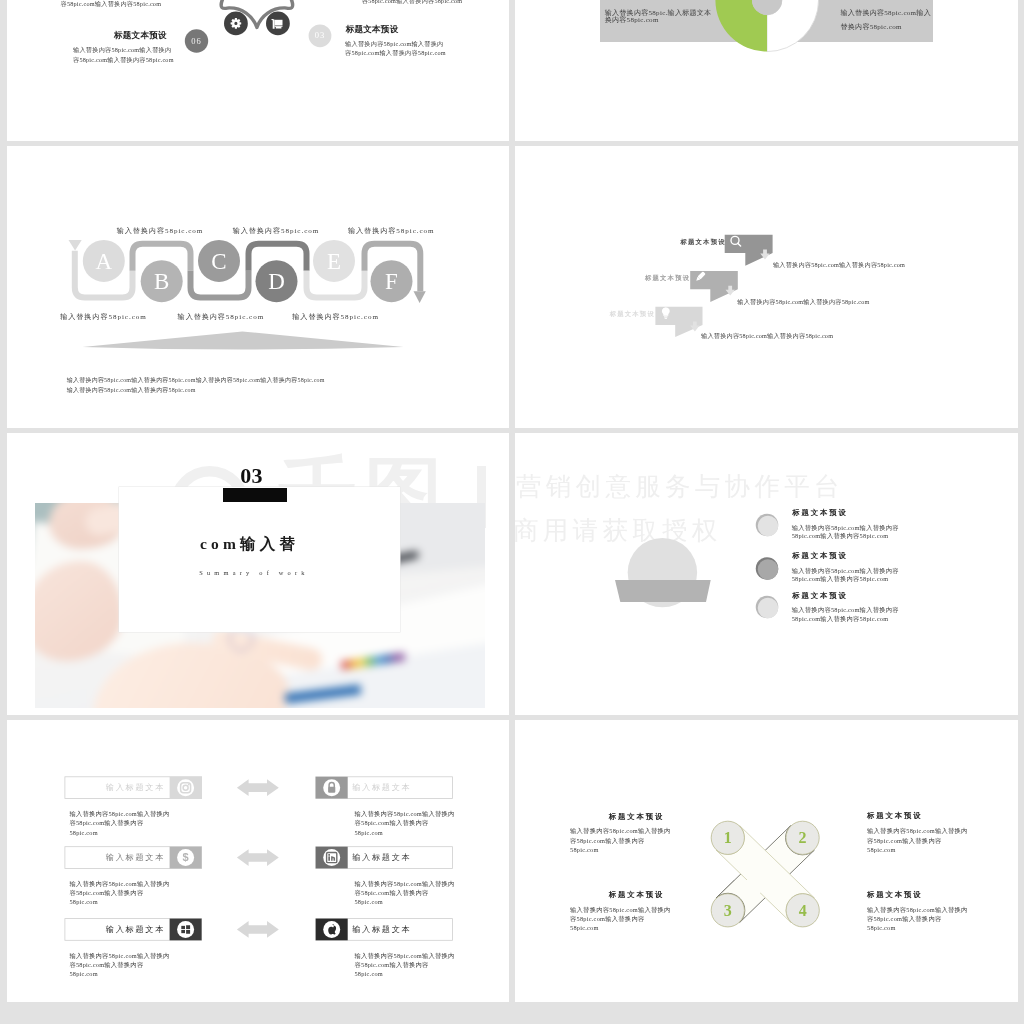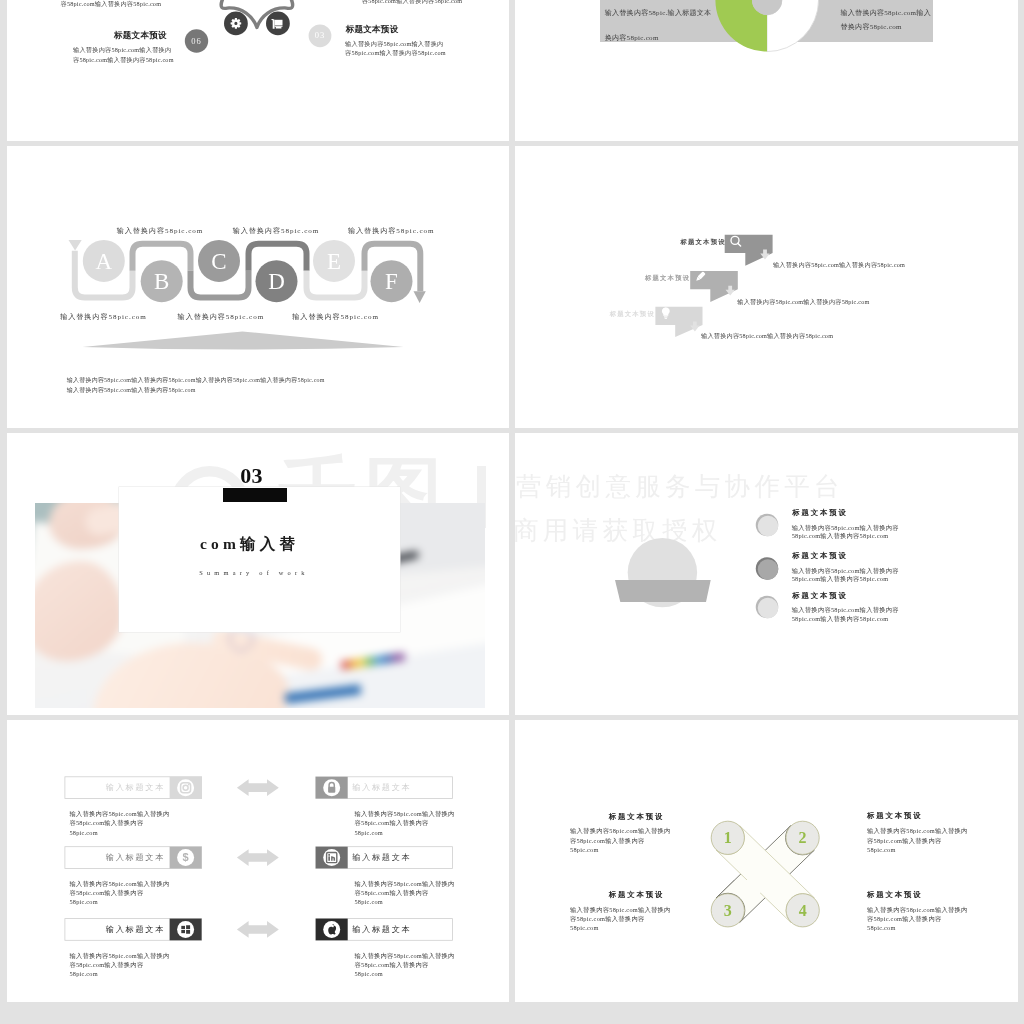--- a/index.html
+++ b/index.html
@@ -47,21 +47,21 @@
 <div class="ab bd" style="left:338.6px;top:190.2px;font-size:6.2px;letter-spacing:.22px">容58pic.com输入替换内容58pic.com</div>
 </div>
 <div class="slide c2 r0">
 <div class="ab" style="left:85.1px;top:0;width:333px;height:182.7px;background:#cacaca"></div>
 <svg class="ab" style="left:0;top:0" width="502" height="282">
 <path d="M 252.0 89.4 A 51.6 51.6 0 0 1 252.0 192.6 L 252.0 156.0 A 15.0 15.0 0 0 0 252.0 126.0 Z" fill="#ffffff" stroke="#d8d8d8" stroke-width="0.8"></path>
 <path d="M 200.4 141.0 A 51.6 51.6 0 0 0 252.0 192.6 L 252.0 156.0 A 15.0 15.0 0 0 1 237.0 141.0 Z" fill="#a0ca52"></path>
 <circle cx="252.0" cy="141.0" r="15.0" fill="#c8c8c8"></circle>
 </svg>
 <div class="ab bd" style="left:89.7px;top:149.2px;font-size:7px;letter-spacing:.3px">输入替换内容58pic.输入标题文本</div>
-<div class="ab bd" style="left:89.7px;top:174px;font-size:7px;letter-spacing:.3px">换内容58pic.com</div>
+<div class="ab bd" style="left:89.7px;top:156px;font-size:7px;letter-spacing:.3px">换内容58pic.com</div>
 <div class="ab bd" style="left:325.5px;top:149.2px;font-size:7px;letter-spacing:.3px">输入替换内容58pic.com输入</div>
 <div class="ab bd" style="left:325.5px;top:162.7px;font-size:7px;letter-spacing:.3px">替换内容58pic.com</div>
 </div>
 <div class="slide c1 r1">
 <svg class="ab" style="left:0;top:0" width="502" height="282">
 <path d="M 67.8 104.8 L 67.8 141.6 Q 67.8 151.6 77.8 151.6 L 115.5 151.6 Q 125.5 151.6 125.5 141.6 L 125.5 124.69999999999999" fill="none" stroke="#dcdcdc" stroke-width="6.0"></path>
 <path d="M 125.5 124.69999999999999 L 125.5 107.8 Q 125.5 97.8 135.5 97.8 L 173.5 97.8 Q 183.5 97.8 183.5 107.8 L 183.5 124.69999999999999" fill="none" stroke="#b4b4b4" stroke-width="6.0"></path>
 <path d="M 183.5 124.69999999999999 L 183.5 141.6 Q 183.5 151.6 193.5 151.6 L 231.5 151.6 Q 241.5 151.6 241.5 141.6 L 241.5 124.69999999999999" fill="none" stroke="#9b9b9b" stroke-width="6.0"></path>
 <path d="M 241.5 124.69999999999999 L 241.5 107.8 Q 241.5 97.8 251.5 97.8 L 289.5 97.8 Q 299.5 97.8 299.5 107.8 L 299.5 124.69999999999999" fill="none" stroke="#818181" stroke-width="6.0"></path>
 <path d="M 299.5 124.69999999999999 L 299.5 141.6 Q 299.5 151.6 309.5 151.6 L 347.5 151.6 Q 357.5 151.6 357.5 141.6 L 357.5 124.69999999999999" fill="none" stroke="#e1e1e1" stroke-width="6.0"></path>

